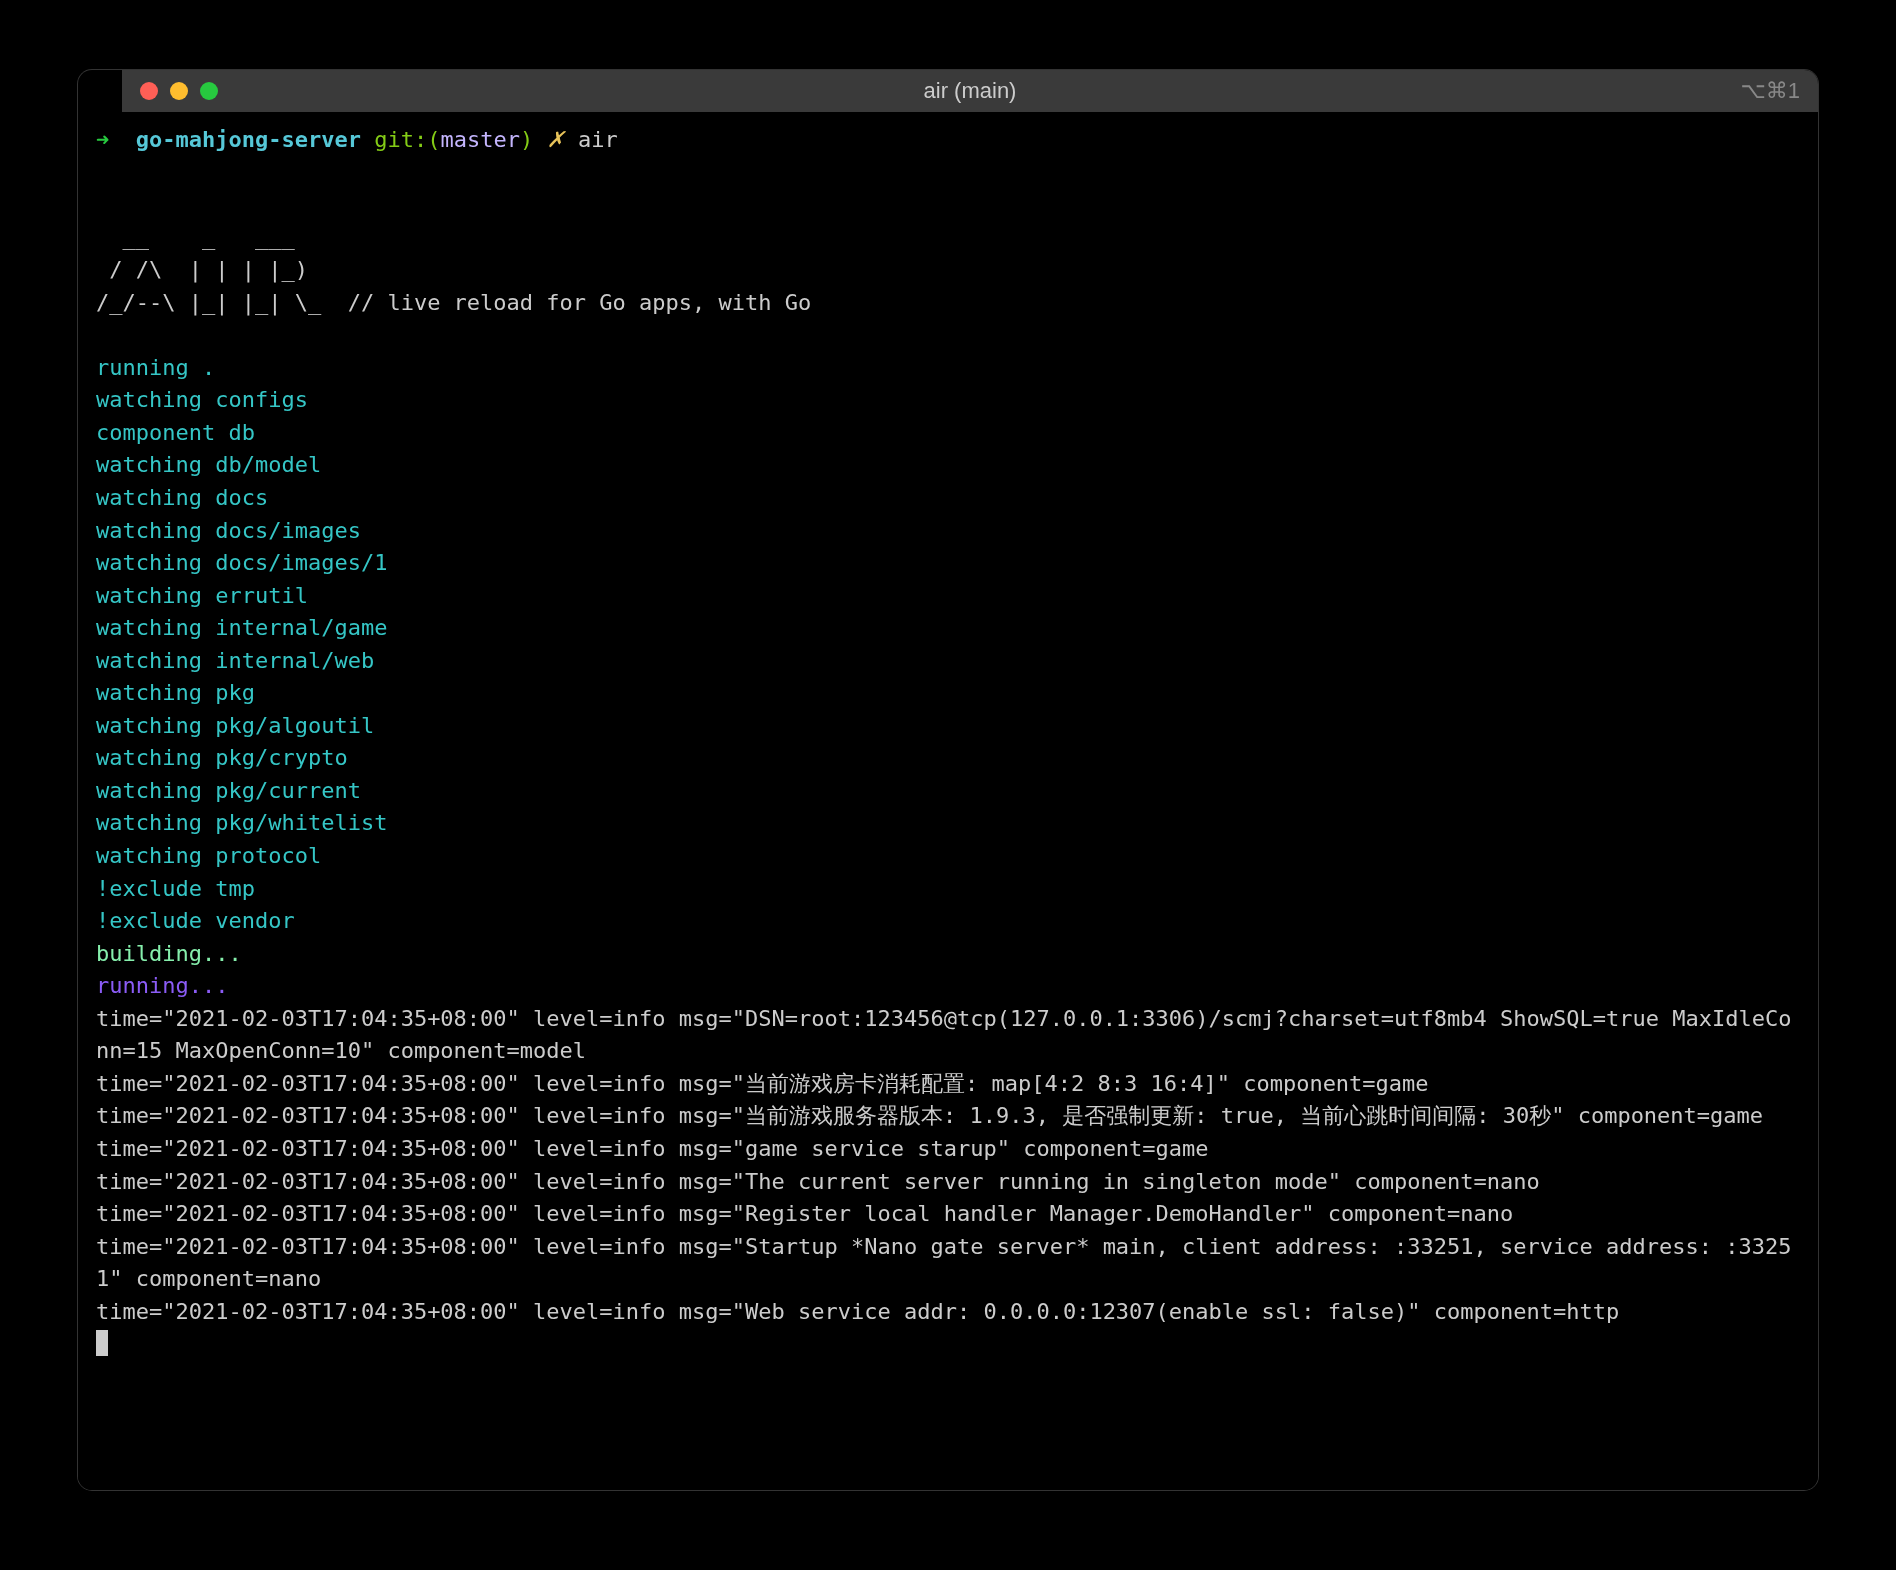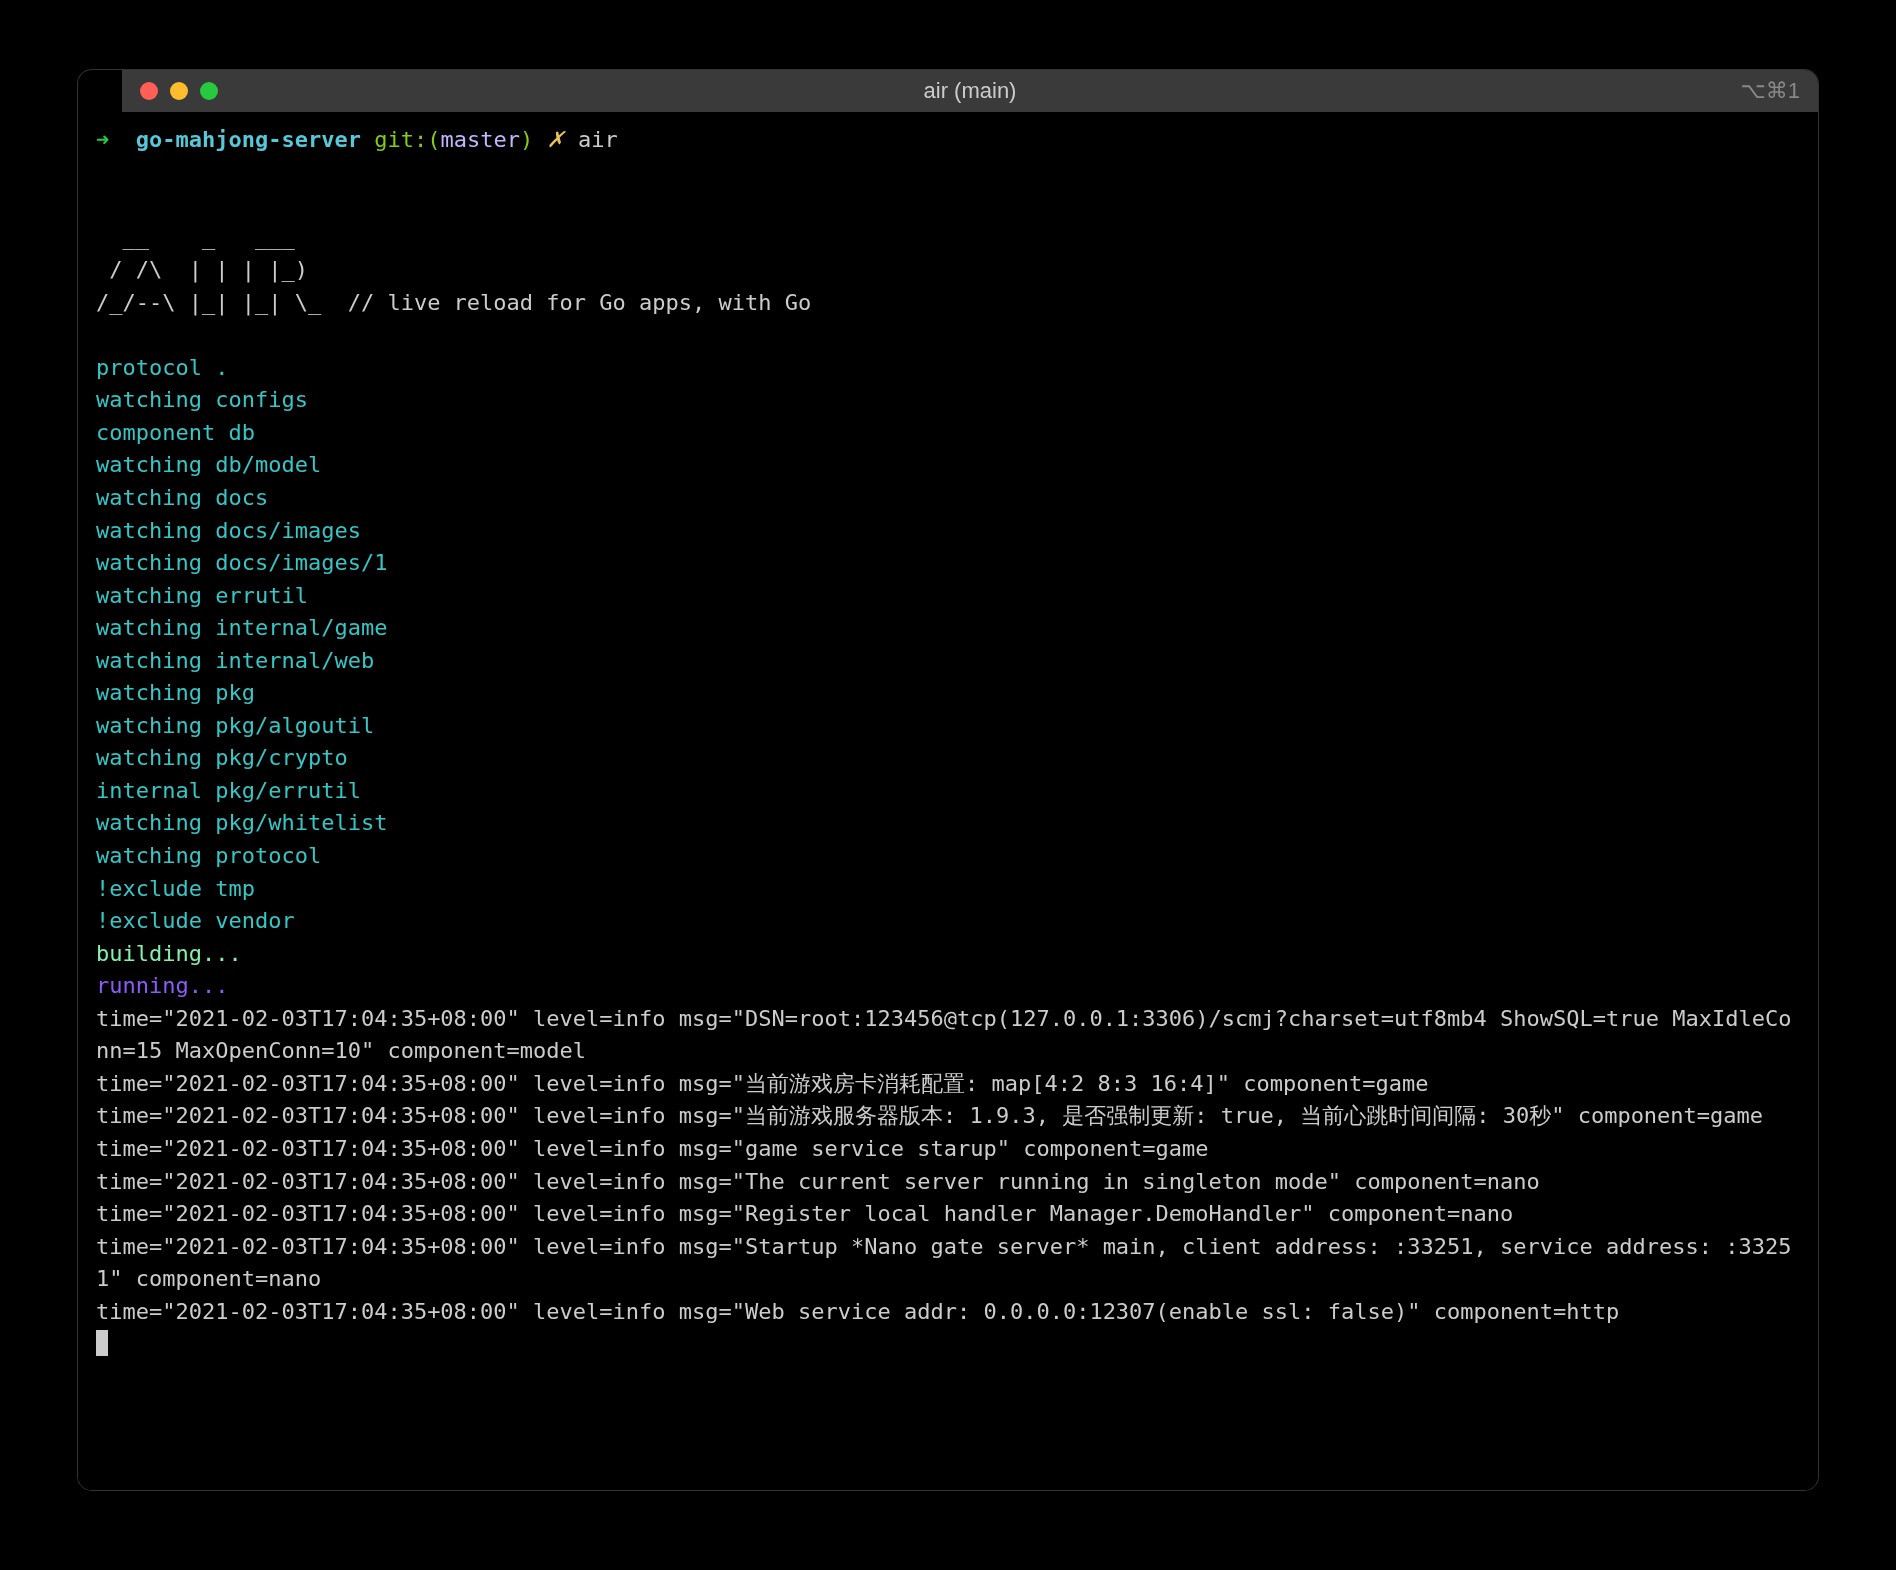--- a/index.html
+++ b/index.html
@@ -106,34 +106,34 @@
     </div>
     <div class="window-title">air (main)</div>
     <div class="window-shortcut">⌥⌘1</div>
   </div>
   <div class="terminal-body"><span class="prompt-line"><span class="arrow">➜</span>  <span class="dir">go-mahjong-server</span> <span class="git-label">git:(</span><span class="branch">master</span><span class="git-label">)</span> <span class="cmd-marker">✗</span> <span class="cmd">air</span></span>
 <span class="ascii-art">
 <span>  __    _   ___  </span>
 <span> / /\  | | | |_) </span>
 <span>/_/--\ |_| |_| \_  // live reload for Go apps, with Go </span></span>
 
-<span id="watching-container"><span class="cyan">protocol .</span>
+<span id="watching-container"><span class="cyan">running .</span>
 <span class="cyan">watching configs</span>
 <span class="cyan">component db</span>
 <span class="cyan">watching db/model</span>
 <span class="cyan">watching docs</span>
 <span class="cyan">watching docs/images</span>
 <span class="cyan">watching docs/images/1</span>
 <span class="cyan">watching errutil</span>
 <span class="cyan">watching internal/game</span>
 <span class="cyan">watching internal/web</span>
 <span class="cyan">watching pkg</span>
 <span class="cyan">watching pkg/algoutil</span>
 <span class="cyan">watching pkg/crypto</span>
-<span class="cyan">internal pkg/errutil</span>
+<span class="cyan">watching pkg/current</span>
 <span class="cyan">watching pkg/whitelist</span>
 <span class="cyan">watching protocol</span>
 </span><span id="excludes-container"><span class="cyan">!exclude tmp</span>
 <span class="cyan">!exclude vendor</span>
 </span><span class="yellow">building...</span>
 <span class="green">running...</span>
 <span id="logs-container"><span class="white">time="2021-02-03T17:04:35+08:00" level=info msg="DSN=root:123456@tcp(127.0.0.1:3306)/scmj?charset=utf8mb4 ShowSQL=true MaxIdleConn=15 MaxOpenConn=10" component=model</span>
 <span class="white">time="2021-02-03T17:04:35+08:00" level=info msg="当前游戏房卡消耗配置: map[4:2 8:3 16:4]" component=game</span>
 <span class="white">time="2021-02-03T17:04:35+08:00" level=info msg="当前游戏服务器版本: 1.9.3, 是否强制更新: true, 当前心跳时间间隔: 30秒" component=game</span>
 <span class="white">time="2021-02-03T17:04:35+08:00" level=info msg="game service starup" component=game</span>

